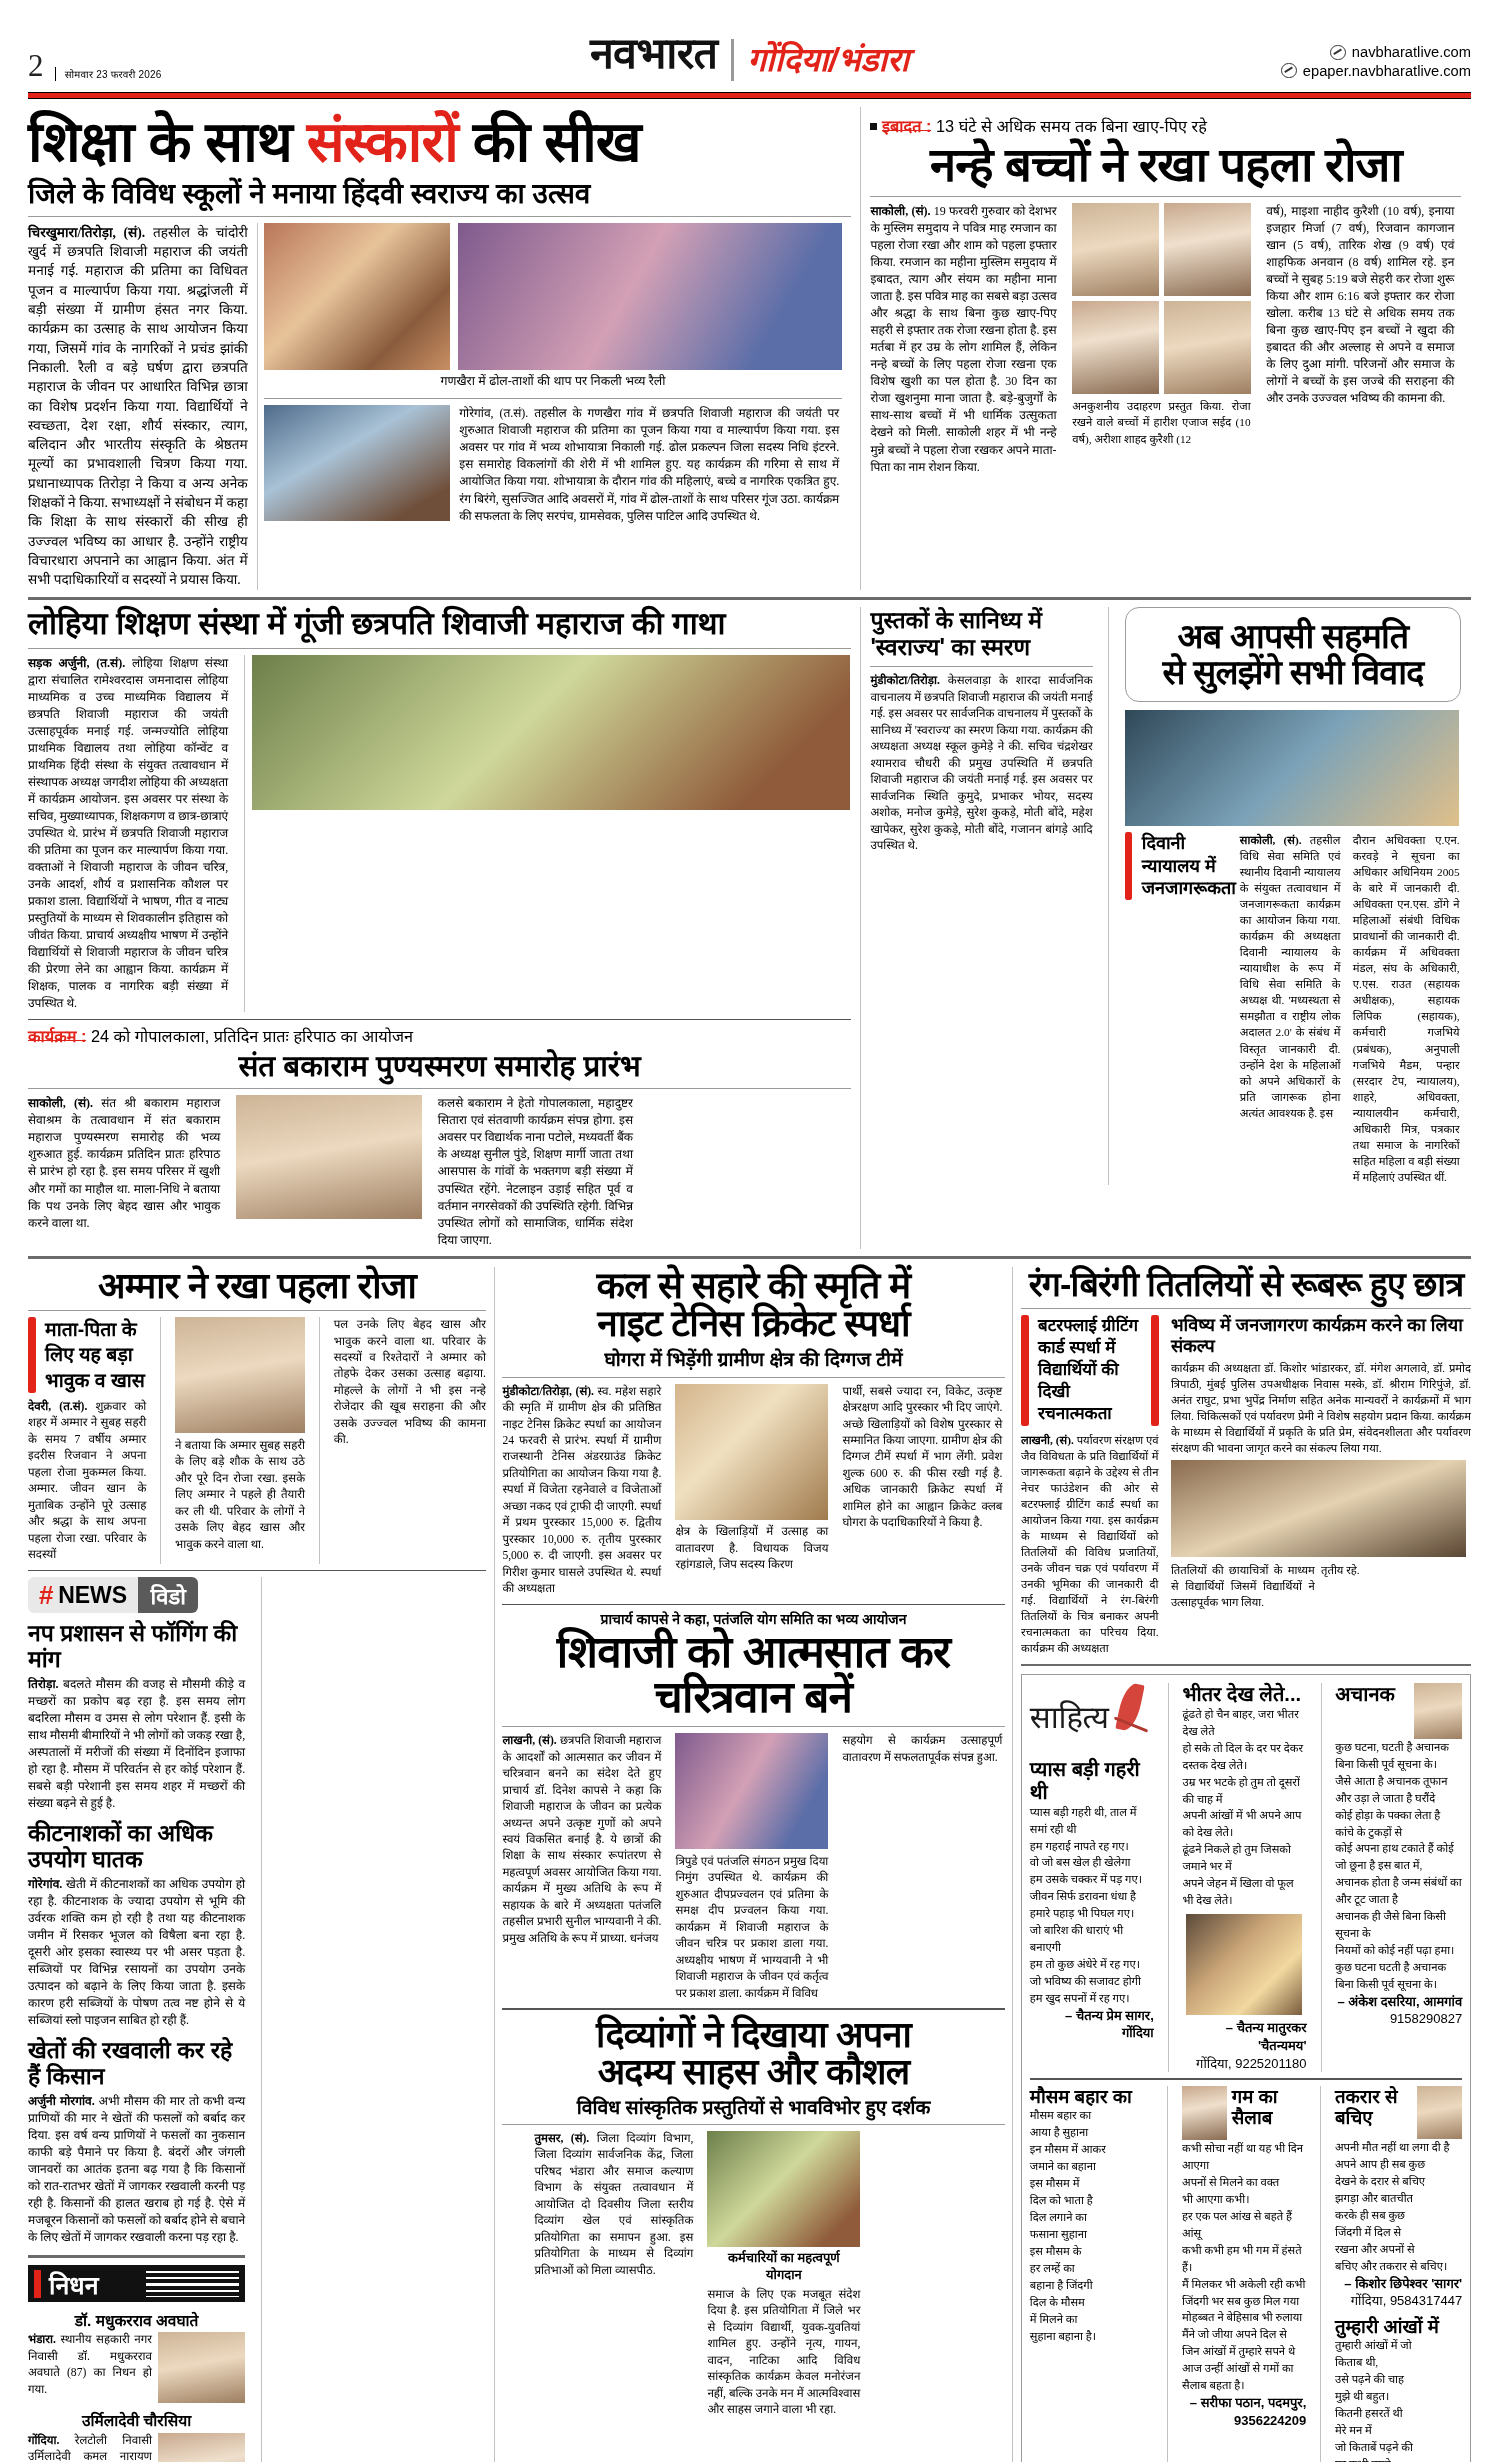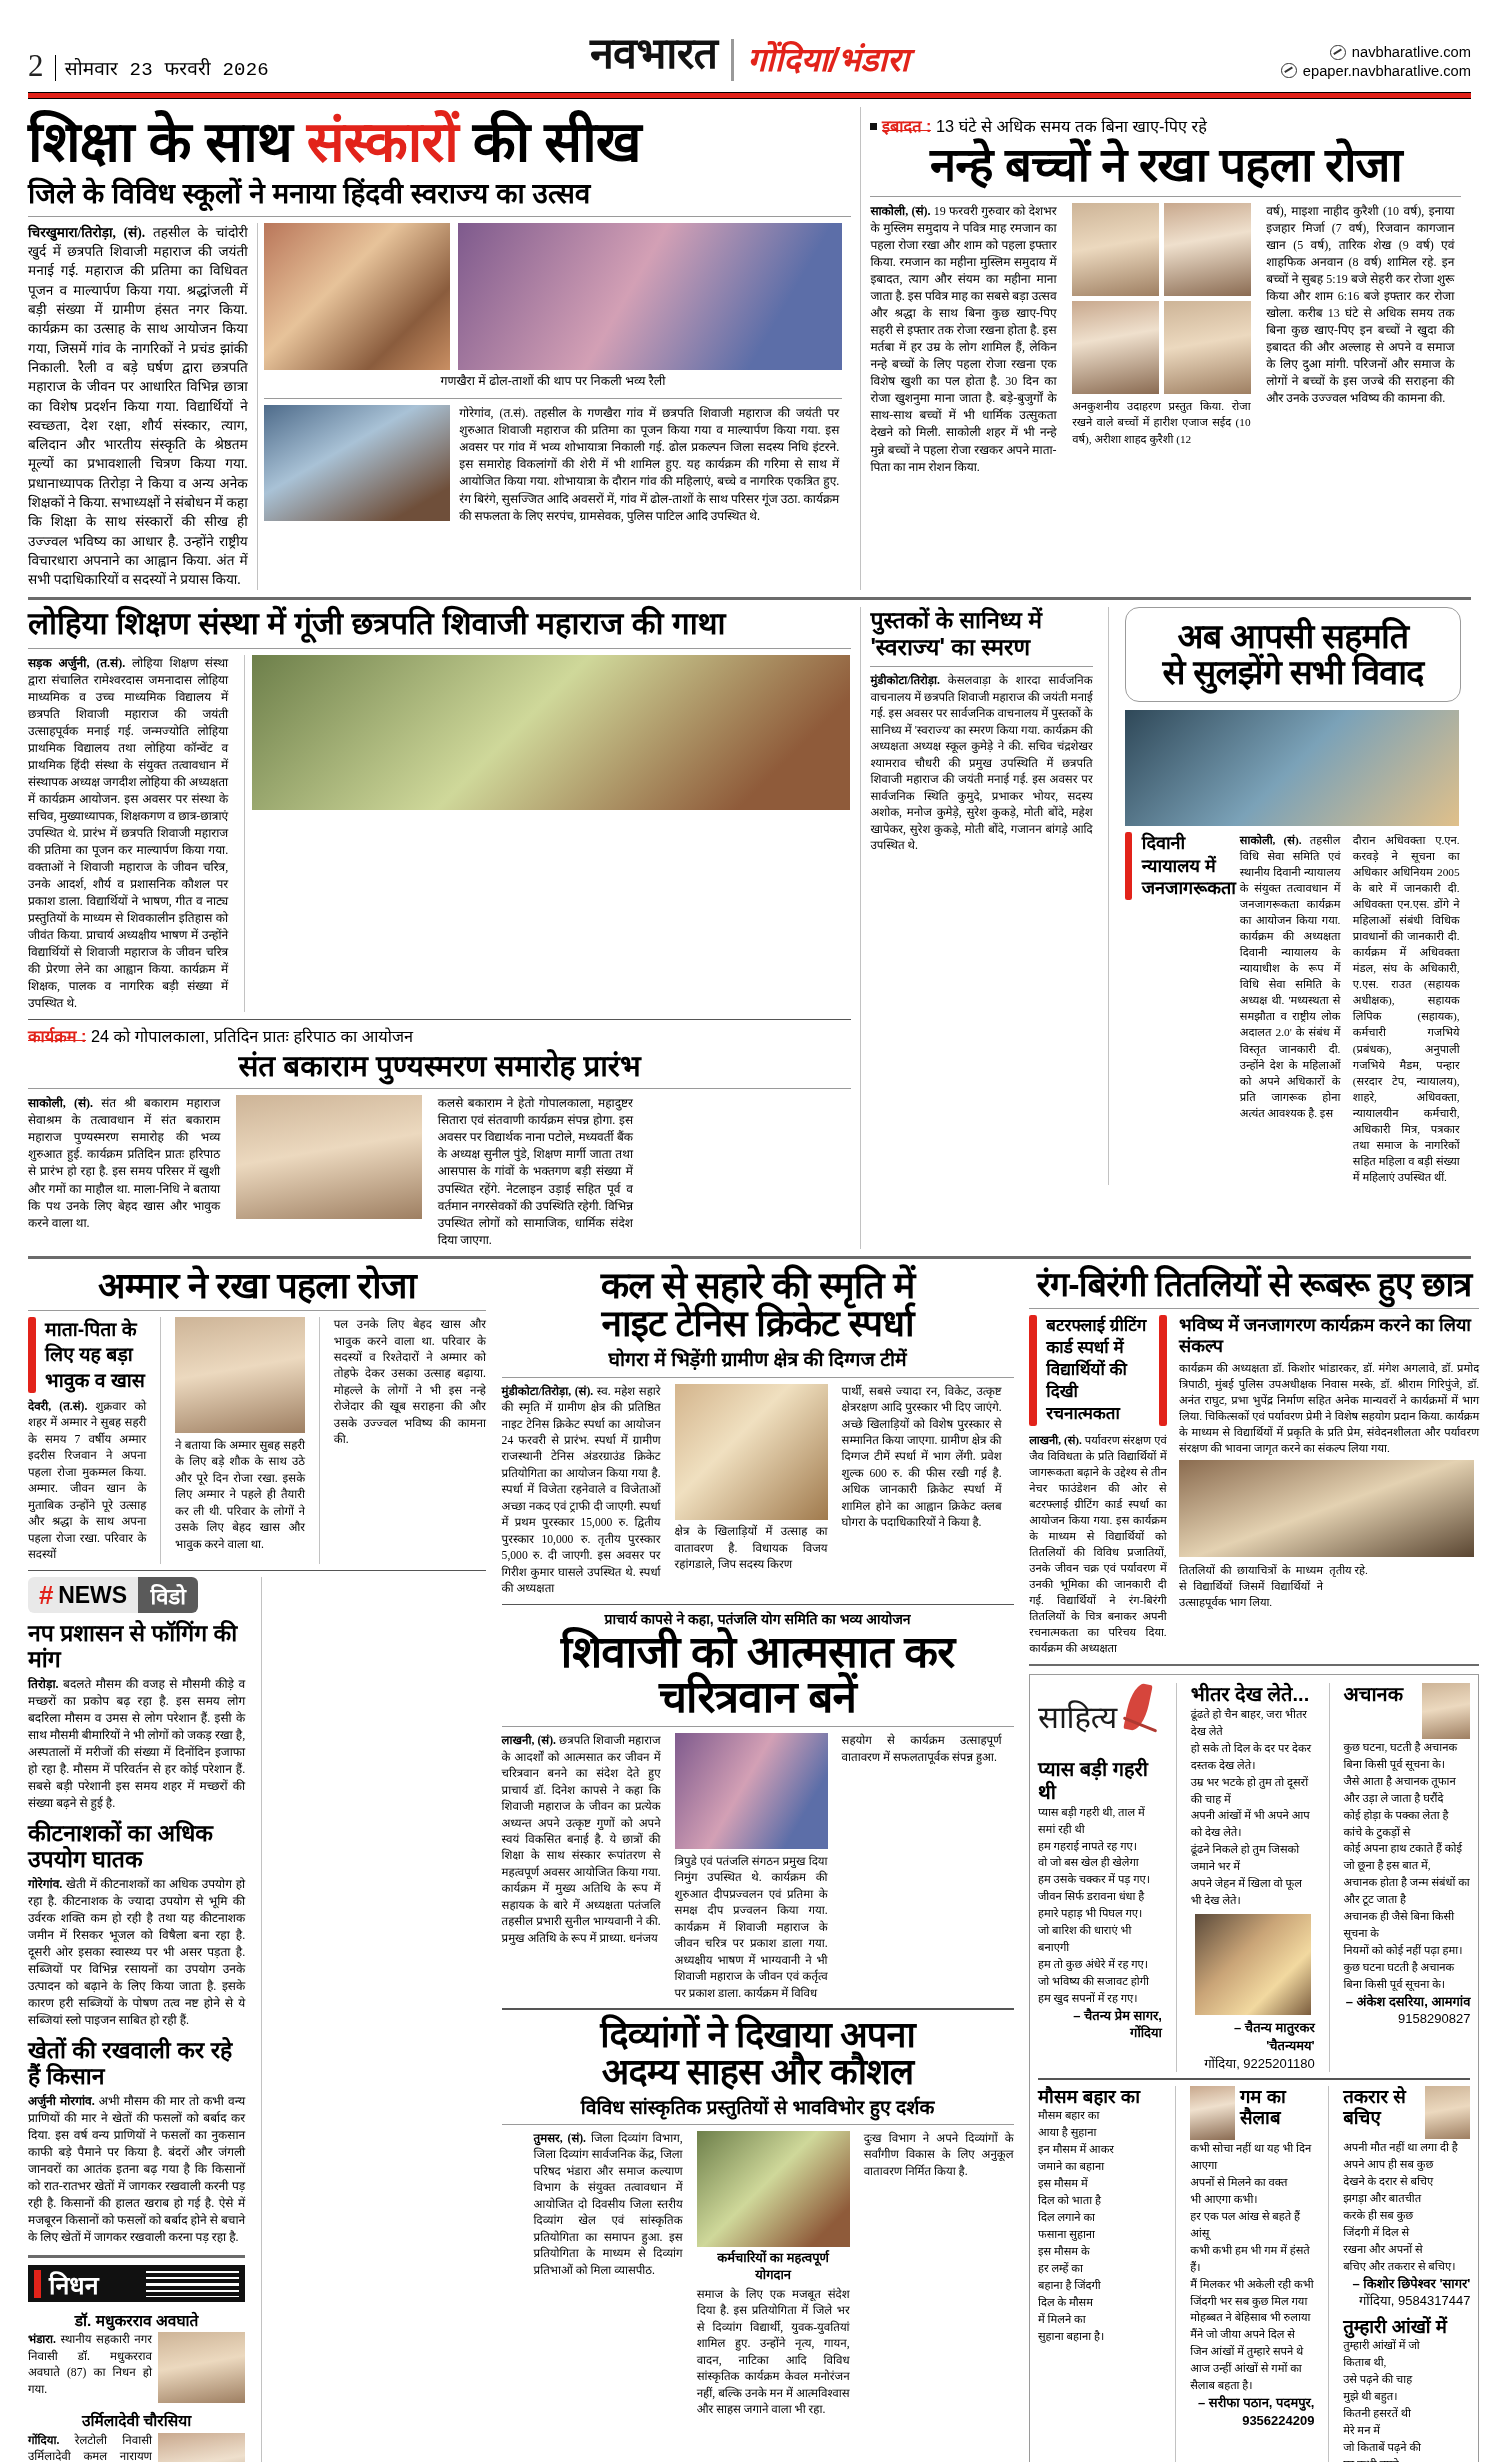--- a/index.html
+++ b/index.html
@@ -10,21 +10,21 @@
     font-family: "Liberation Serif", "DejaVu Serif", serif;
     color: #000;
   }
   .page { position: relative; width: 1499px; height: 2462px; background:#fff; overflow:hidden; }
 
   
   .masthead { display:flex; align-items:flex-end; padding: 22px 28px 4.7px 28px; }
   .mh-left { display:flex; align-items:flex-end; gap:11px; flex:0 0 auto; width:334px; }
   .pageno { font-size: 31px; font-weight:400; line-height:1; color:#222; font-family:"Liberation Serif",serif; }
   .mh-datewrap { border-left:1.6px solid #000; padding-left:9.3px; }
-  .mh-date { font-size: 19px; font-family:Liberation Mono, monospace; letter-spacing:0.2px; }
+  .mh-date { font-size: 10px; font-family:Liberation Sans, sans-serif; letter-spacing:0.2px; }
   .mh-center { flex:1 1 auto; display:flex; align-items:flex-end; justify-content:center; gap:14px; }
   .brand { font-size:43px; font-weight:700; letter-spacing:-0.8px; color:#111; font-family:"Liberation Sans",sans-serif; }
   .brand-sep { width:2.3px; height:42px; background:#999; }
   .edition { font-size:33px; font-weight:700; color:#e2231a; font-family:"Liberation Sans",sans-serif; font-style:italic; }
   .mh-right { flex:0 0 auto; width:334px; text-align:right; font-size:14.7px; font-family:"Liberation Sans",sans-serif; }
   .mh-right div { display:flex; align-items:center; justify-content:flex-end; gap:6.2px; margin:2.3px 0; }
   .glob { width:15.5px; height:15.5px; border:1.6px solid #333; border-radius:50%; display:inline-block; position:relative; }
   .glob::after{ content:""; position:absolute; left:2.3px; top:5.4px; width:8.5px; height:1.6px; background:#333; transform:rotate(-32deg);}
   .redrule { height:7px; background:#e2231a; margin:6.2px 28px 0 28px; border-top:1.6px solid #000; border-bottom:1.6px solid #000;}
   .hr-thin { height:0.8px; background:#9a9a9a; margin:6.2px 0; }
@@ -410,23 +410,20 @@
         <h3 class="sm" style="text-align:center;margin-top:4.7px;font-size:19.4px;">विविध सांस्कृतिक प्रस्तुतियों से भावविभोर हुए दर्शक</h3>
         <div class="hr-thin"></div>
         <div class="row">
           <div style="width:166px;padding-right:7px;margin-left:32px;">
             <p class="body-t" style="font-size:11.6px;"><b>तुमसर, (सं).</b> <span>जिला दिव्यांग विभाग, जिला दिव्यांग सार्वजनिक केंद्र, जिला परिषद भंडारा और समाज कल्याण विभाग के संयुक्त तत्वावधान में आयोजित दो दिवसीय जिला स्तरीय दिव्यांग खेल एवं सांस्कृतिक प्रतियोगिता का समापन हुआ. इस प्रतियोगिता के माध्यम से दिव्यांग प्रतिभाओं को मिला व्यासपीठ.</span></p>
           </div>
           <div style="width:167px;padding:0 7px;">
             <div class="photo g4" style="width:153px;height:116px;"></div>
             <div class="cap" style="font-size:13px;font-weight:700;">कर्मचारियों का महत्वपूर्ण योगदान</div>
             <p class="body-t" style="font-size:11.6px;">समाज के लिए एक मजबूत संदेश दिया है. इस प्रतियोगिता में जिले भर से दिव्यांग विद्यार्थी, युवक-युवतियां शामिल हुए. उन्होंने नृत्य, गायन, वादन, नाटिका आदि विविध सांस्कृतिक कार्यक्रम केवल मनोरंजन नहीं, बल्कि उनके मन में आत्मविश्वास और साहस जगाने वाला भी रहा.</p>
-          </div>
-          <div style="width:167px;padding-left:7px;">
-            <p class="body-t" style="font-size:11.6px;">दुःख विभाग ने अपने दिव्यांगों के सर्वांगीण विकास के लिए अनुकूल वातावरण निर्मित किया है.</p>
           </div>
         </div>
       </div>
 
       <div class="vrule" style="margin:0 7.8px;"></div>
 
       <div style="width:450px;">
         <h1 class="big" style="font-size:34px;text-align:center;">रंग-बिरंगी तितलियों से रूबरू हुए छात्र</h1>
         <div class="hr-thin"></div>
         <div class="row">

